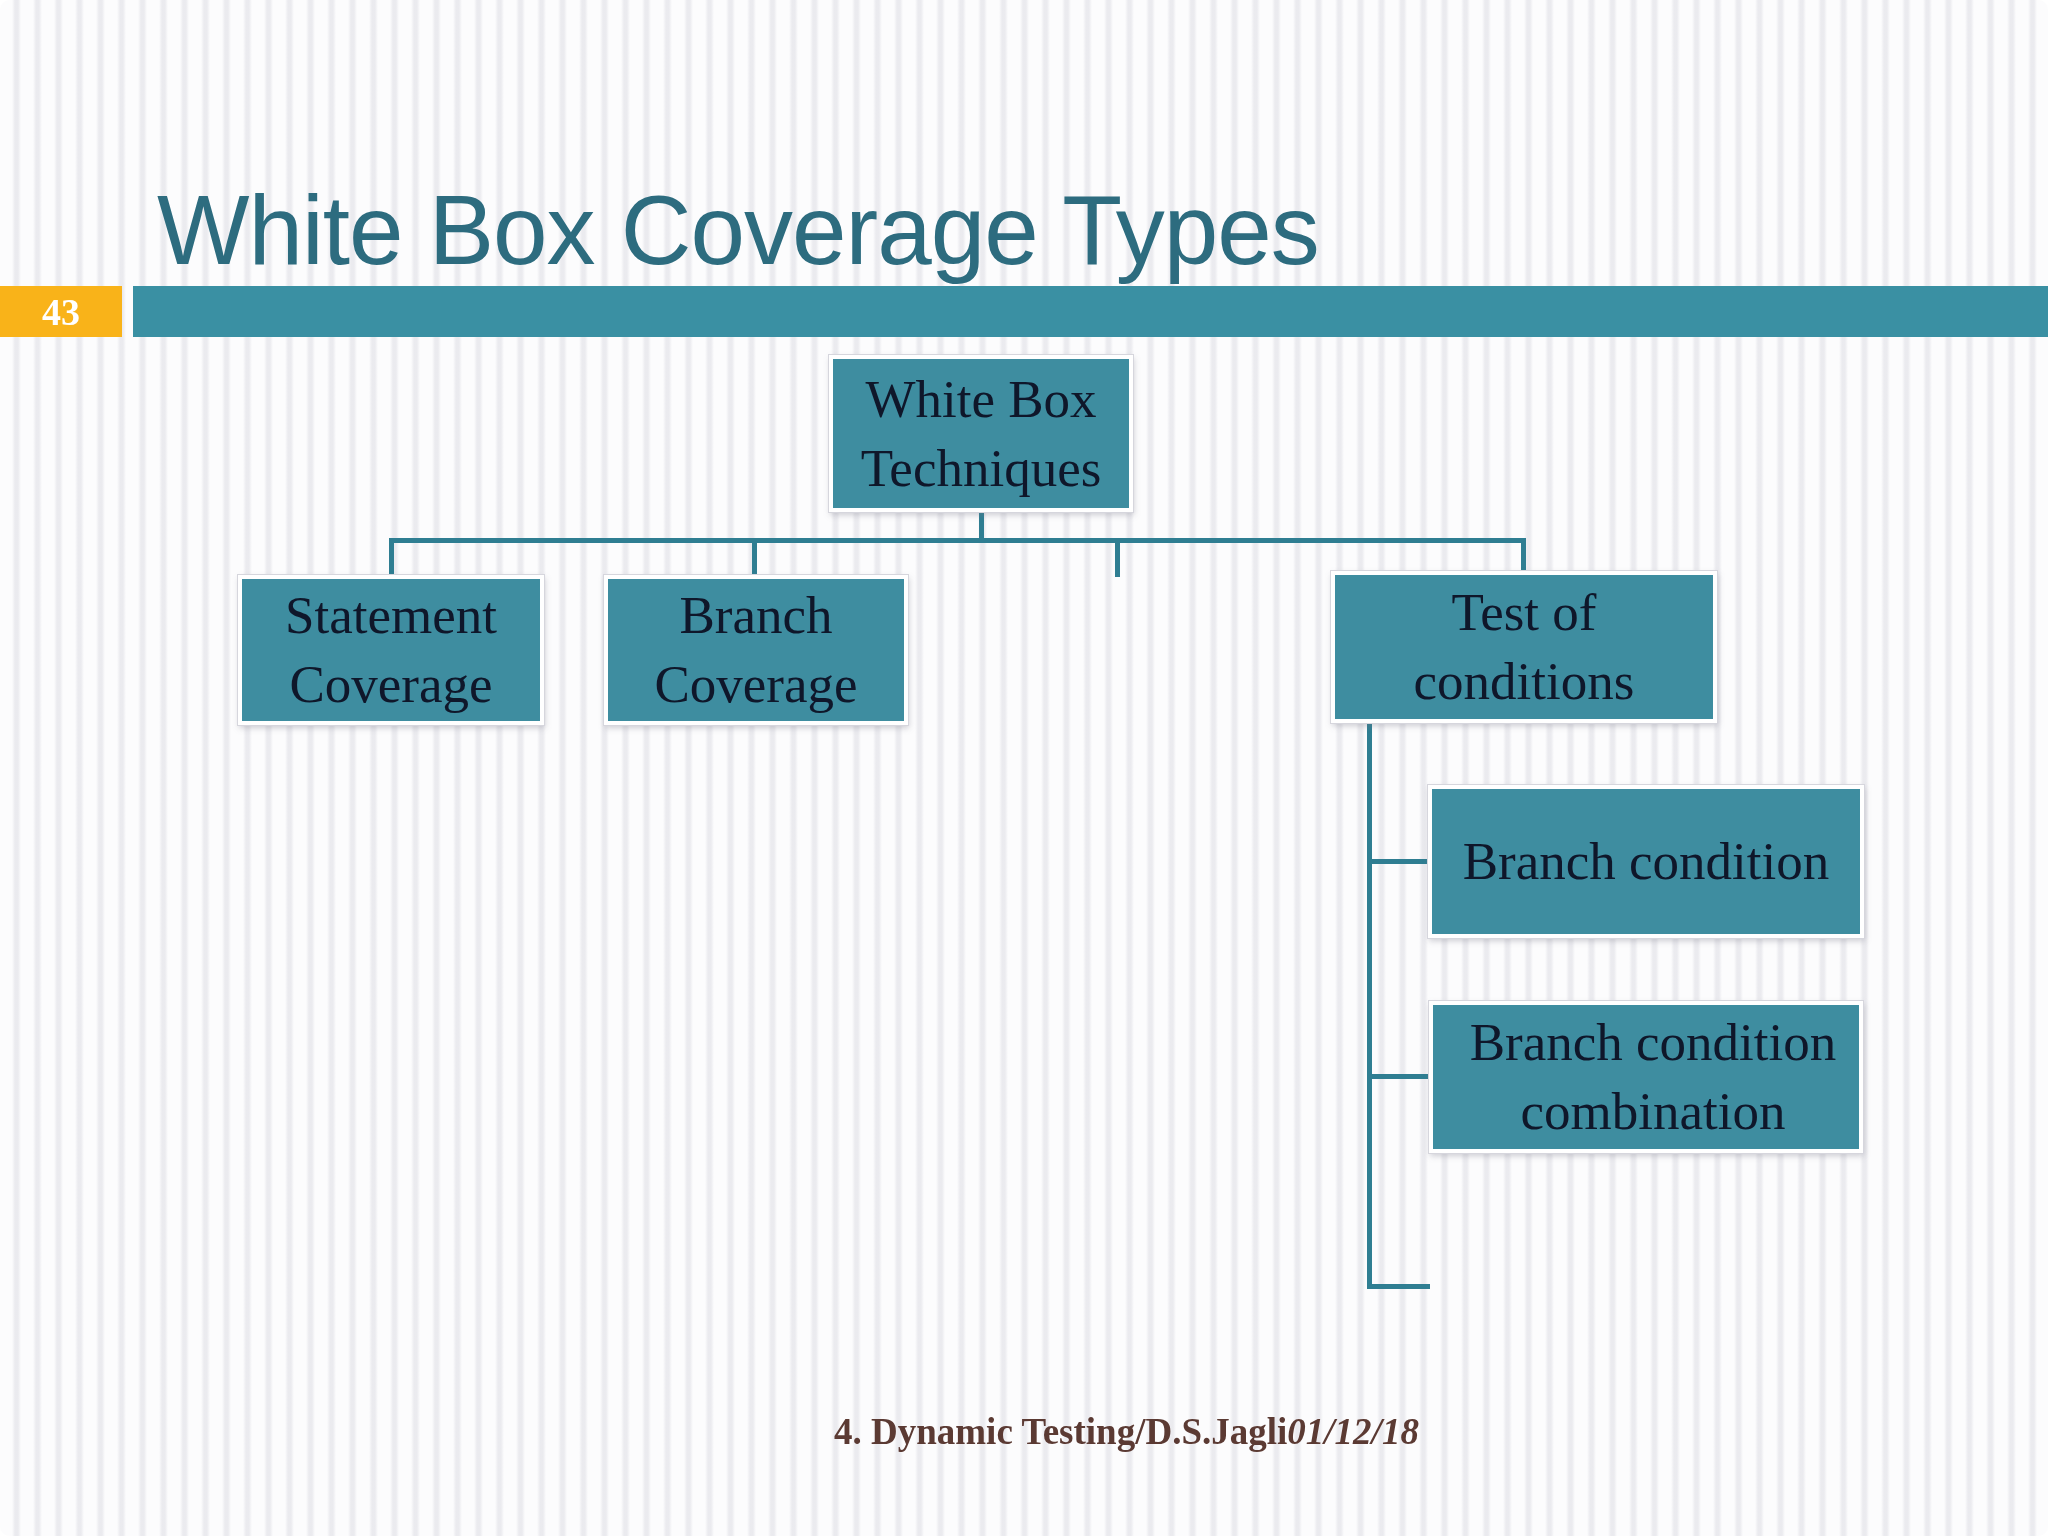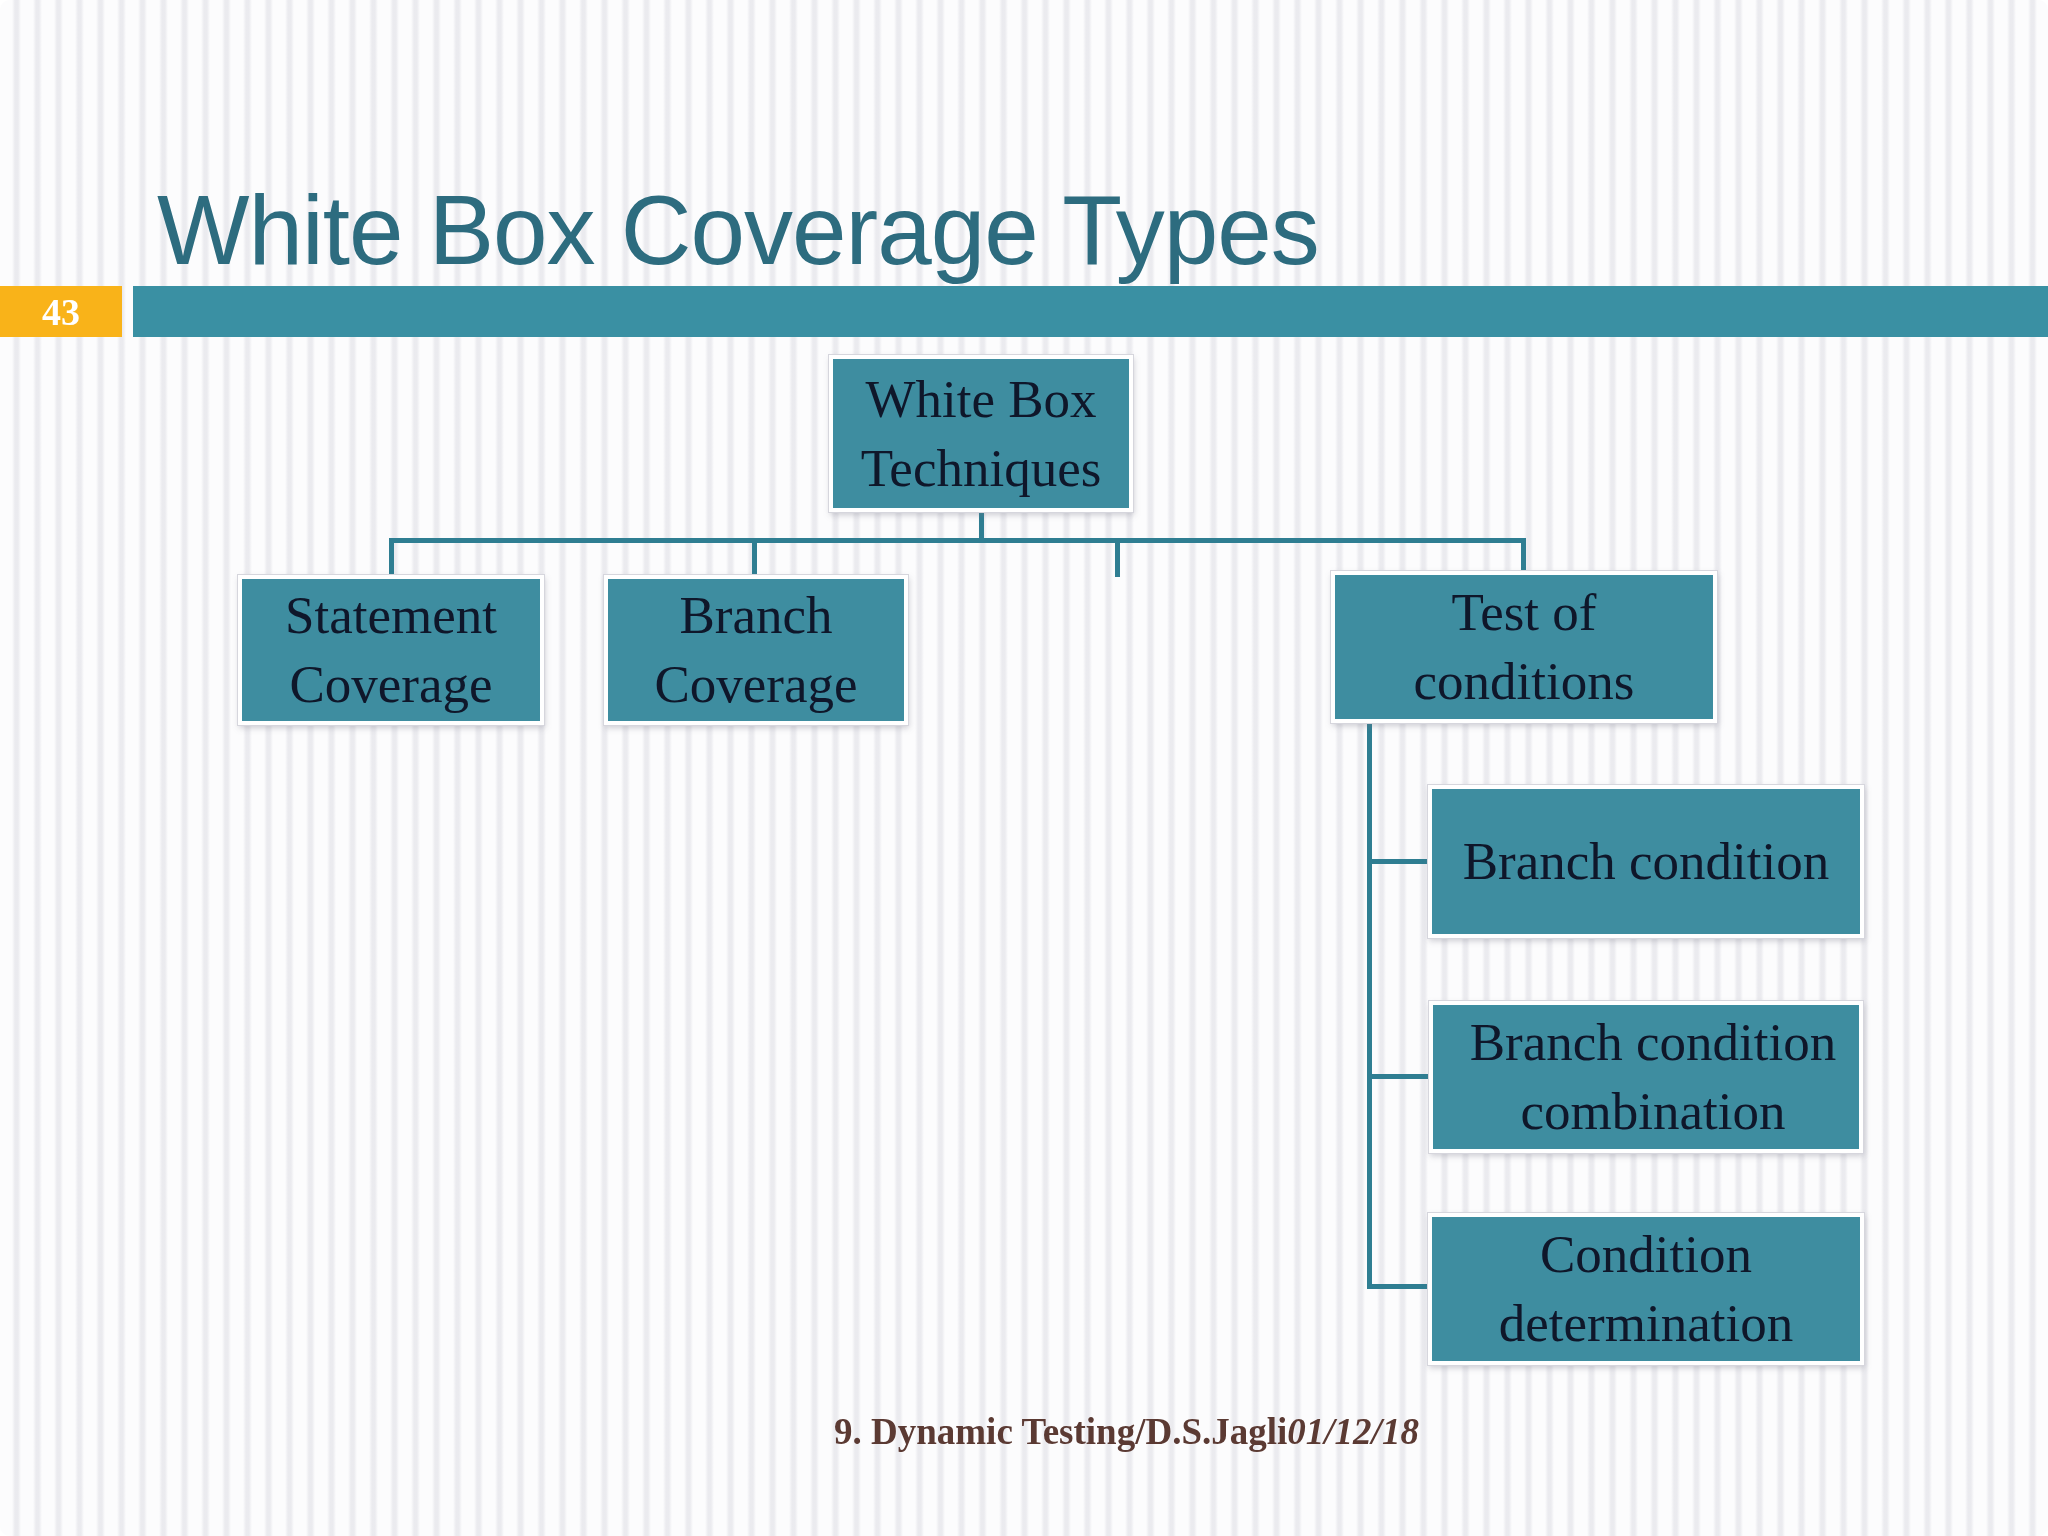--- a/index.html
+++ b/index.html
@@ -155,21 +155,18 @@
   </div>
 
   <div class="node n-bc">
     <span>Branch condition</span>
   </div>
 
   <div class="node n-bcc">
     <span>Branch condition combination</span>
   </div>
 
-  <div class="node n-cd">
-    <span>Condition determination</span>
-  </div>
 
   <div class="footer">
-    <span class="ref">9. Dynamic Testing/D.S.Jagli</span><span class="date">01/12/18</span>
+    <span class="ref">4. Dynamic Testing/D.S.Jagli</span><span class="date">01/12/18</span>
   </div>
 
 </div>
 
 </body></html>

